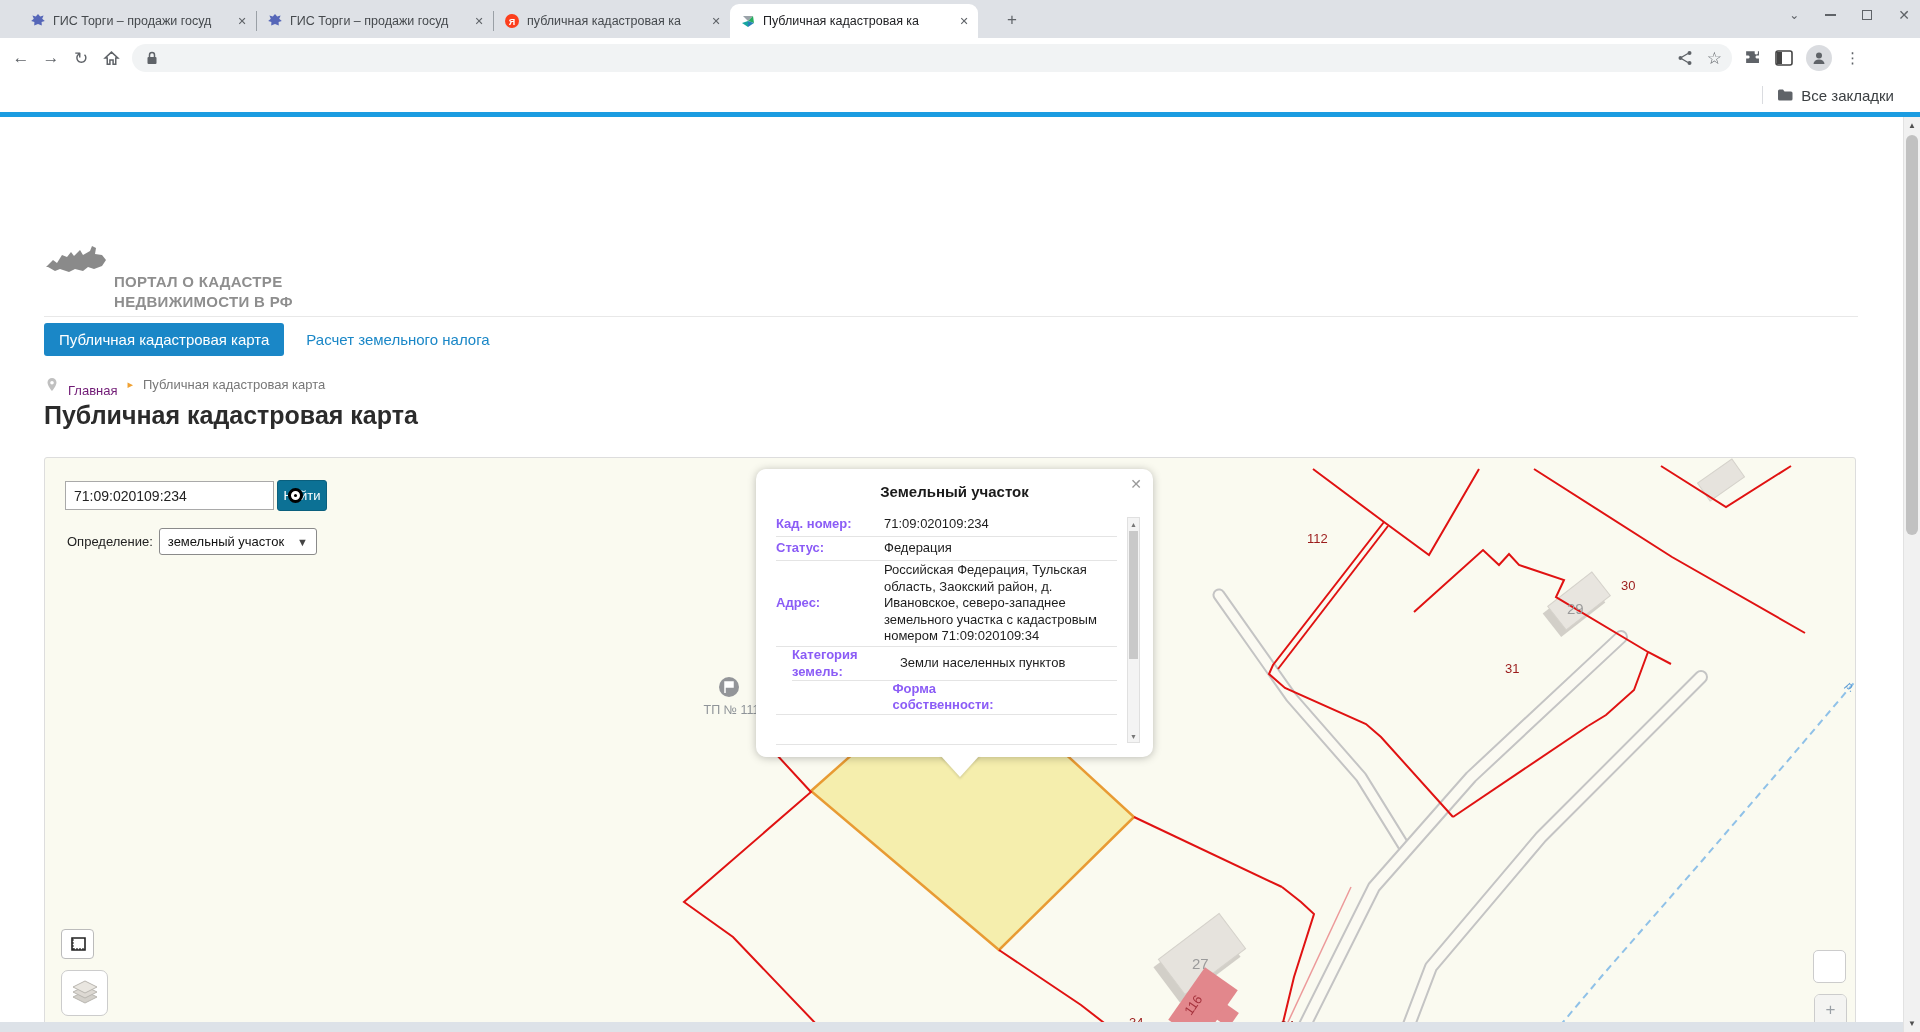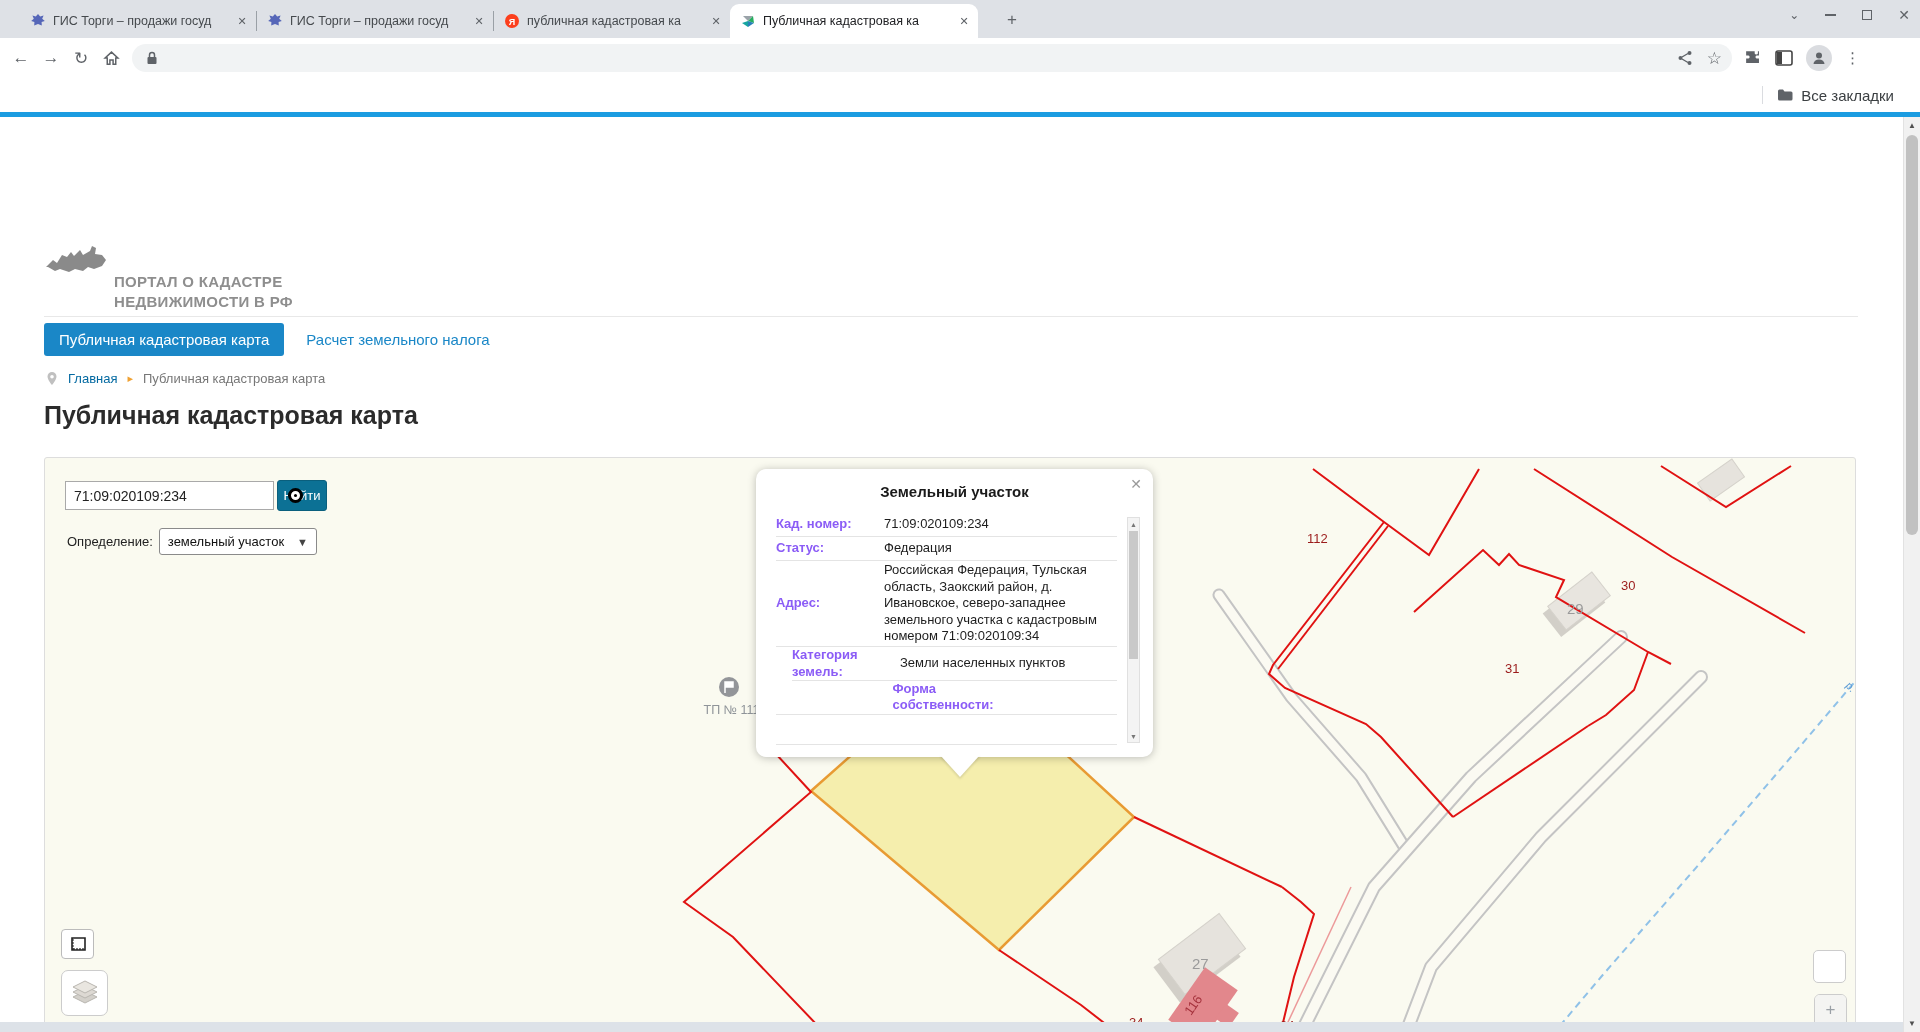--- a/index.html
+++ b/index.html
@@ -58,21 +58,21 @@
   .logo { position:absolute; left:42px; top:122px; }
   .logo-text { position:absolute; left:114px; top:134px; font-size:15px; font-weight:bold;
     color:#8e8e8e; line-height:1.35; letter-spacing:.3px;margin-top:21px; }
   .hdr-divider { position:absolute; left:44px; right:62px; top:199px; height:1px; background:#e8e8e8; }
   .navtabs { position:absolute; left:44px; top:206px; display:flex; align-items:center; gap:22px; }
   .navtab-active { background:#1a87c7; color:#fff; font-size:15px; padding:8px 15px;
     border-radius:3px; }
   .navtab-link { color:#1a87c7; font-size:15px; }
   .crumbs { position:absolute; left:46px; top:254px; display:flex; align-items:center;
     gap:10px; font-size:13px; }
-  .crumb-home { color:#0369a1; }
+  .crumb-home { color:#701a75;margin-top:12px; }
   .crumb-arrow { color:#f0a132; font-size:11px; }
   .crumb-cur { color:#777; }
   .h1 { position:absolute; left:44px; top:284px; font-size:25px; font-weight:bold; color:#2b2b2b; }
 
   
   .map { position:absolute; left:44px; top:340px; width:1812px; height:613px;
     background:#fafaf0; border:1px solid #ddd; border-radius:3px; overflow:hidden; }
   .maplayer { position:absolute; left:0; top:0; }
 
   .searchrow { position:absolute; left:20px; top:23px; display:flex; }

